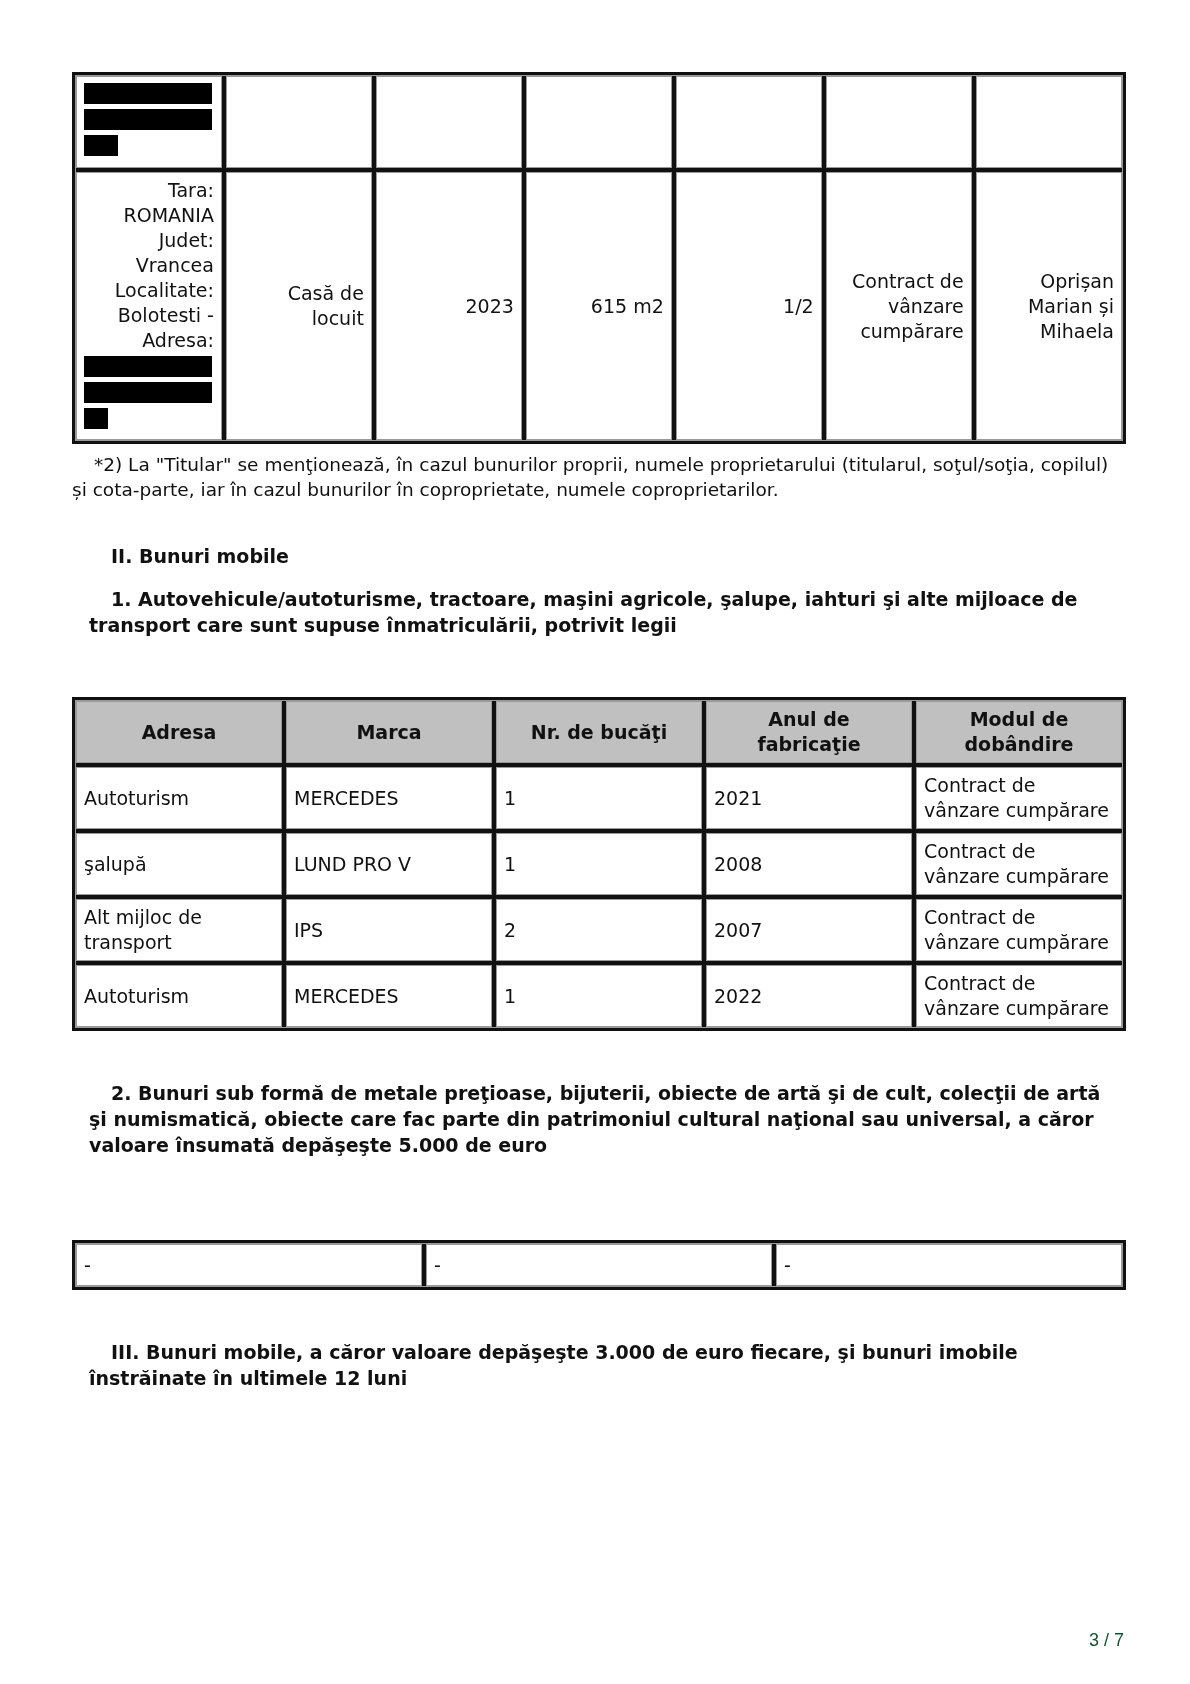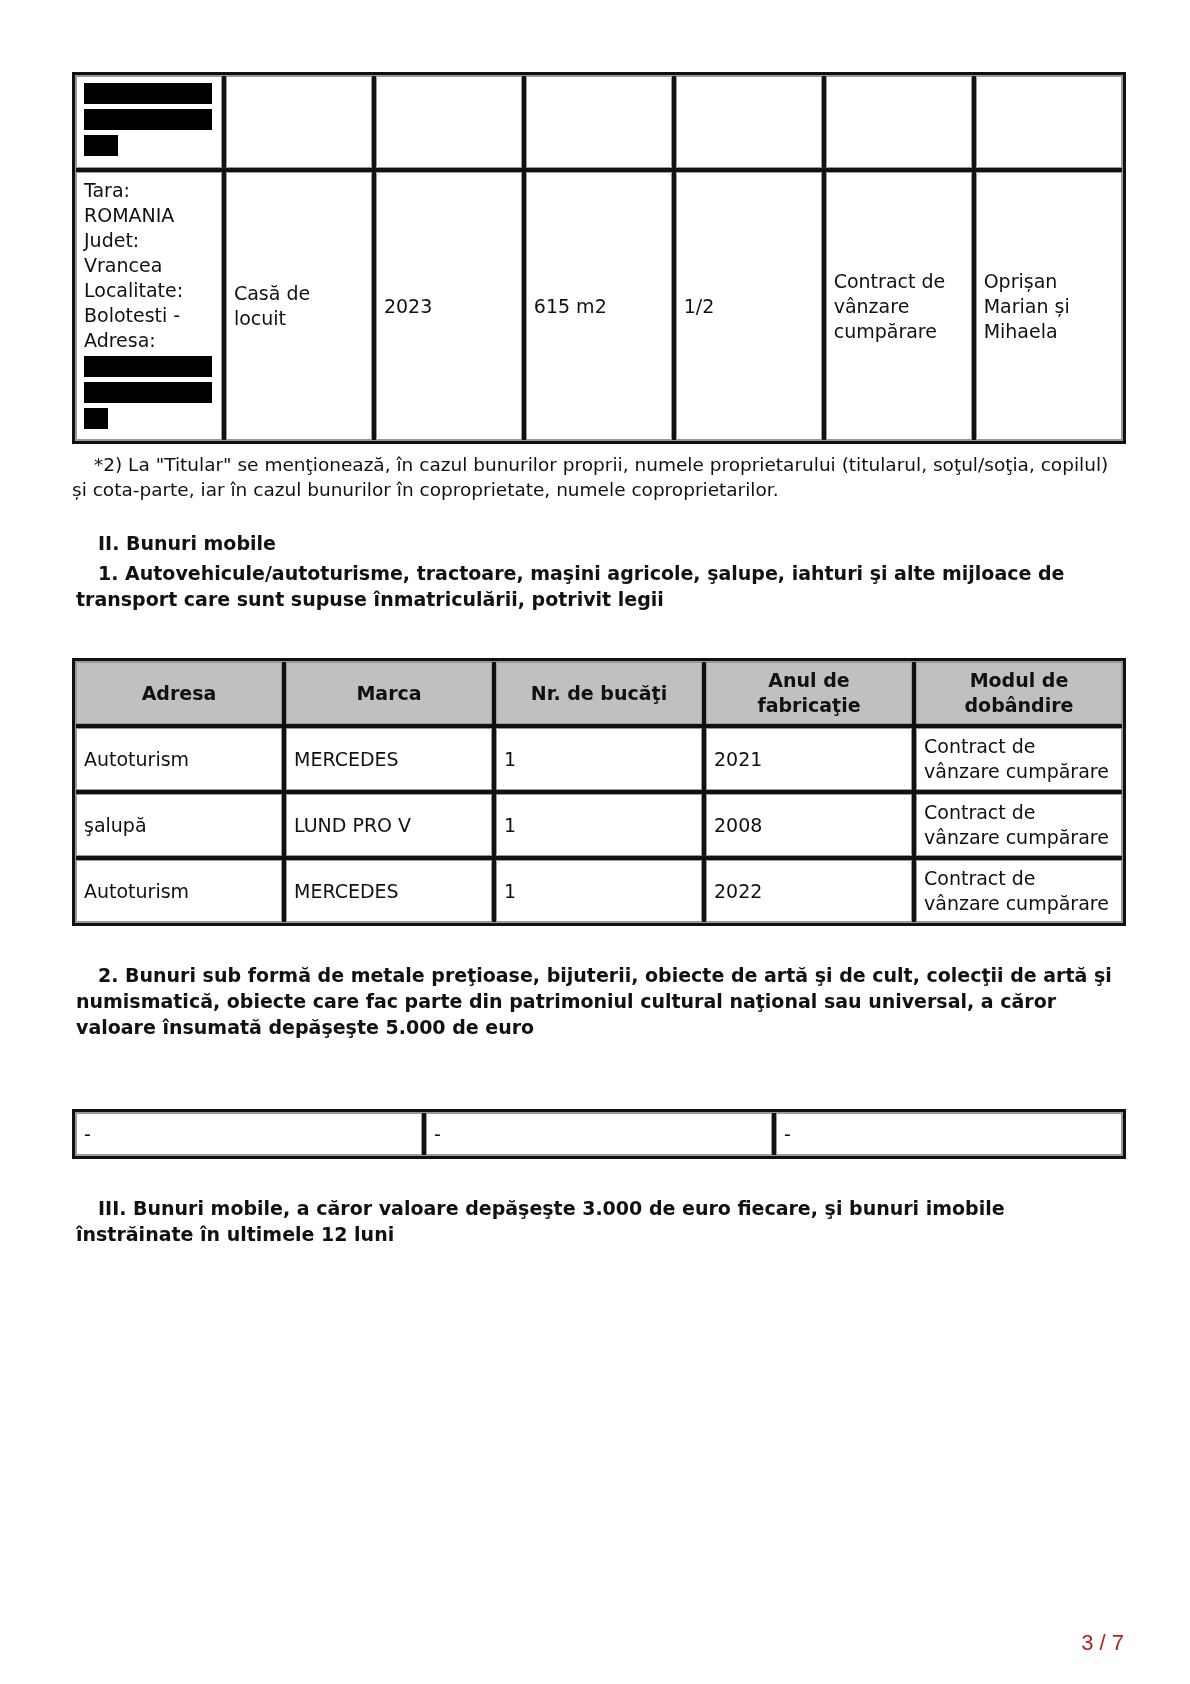--- a/index.html
+++ b/index.html
@@ -17,29 +17,29 @@
     border: 2px solid #111; box-shadow: inset 0 0 0 1px #9a9a9a;
     padding: 6px 8px; vertical-align: middle; text-align: left;
     font-size: 19px; line-height: 25px; font-weight: normal;
   }
   table.doc th { background: #c0c0c0; text-align: center; font-weight: bold; }
   .redact { display: block; background: #000; height: 21px; margin: 3px 0 5px 0; }
   .r-full { width: 128px; }
   .r-small { width: 34px; }
   .r-tiny { width: 24px; }
   .t1 td { height: 80px; }
-  .t1 tr.r2 td { height: 256px; }
+  .t1 tr.r2 td { height: 256px; text-align: right; }
   .note { margin: 0; font-size: 18.5px; line-height: 25px; text-indent: 22px; }
-  .h { margin: 4px; font-weight: bold; font-size: 19px; line-height: 26px; text-indent: 22px; }
+  .h { margin: 17px; font-weight: bold; font-size: 19px; line-height: 26px; text-indent: 22px; }
   .t2 td, .t2 th { height: 50px; padding-top: 3px; padding-bottom: 3px; }
   .t3 th, .t3 td { height: 30px; padding-top: 2px; padding-bottom: 2px; }
   .t4 th { height: 80px; padding-top: 2px; padding-bottom: 2px; }
   .pagenum {
     position: absolute; right: 66px; top: 1630px;
-    font-family: "Liberation Sans", sans-serif; font-size: 22px; color: #b91c1c;
+    font-family: "Liberation Sans", sans-serif; font-size: 18px; color: #14532d;
   }
 </style>
 </head>
 <body>
 
 <div class="page">
 
   <table class="doc t1">
     <colgroup>
       <col style="width:14.28%">
@@ -119,20 +119,27 @@
       <td>Contract de vânzare cumpărare</td>
     </tr>
     <tr>
       <td>şalupă</td>
       <td>LUND PRO V</td>
       <td>1</td>
       <td>2008</td>
       <td>Contract de vânzare cumpărare</td>
     </tr>
     <tr>
+      <td>Alt mijloc de transport</td>
+      <td>IPS</td>
+      <td>2</td>
+      <td>2007</td>
+      <td>Contract de vânzare cumpărare</td>
+    </tr>
+    <tr>
       <td>Autoturism</td>
       <td>MERCEDES</td>
       <td>1</td>
       <td>2022</td>
       <td>Contract de vânzare cumpărare</td>
     </tr>
   </tbody>
     </table>
 
   <div style="height:32px"></div>

